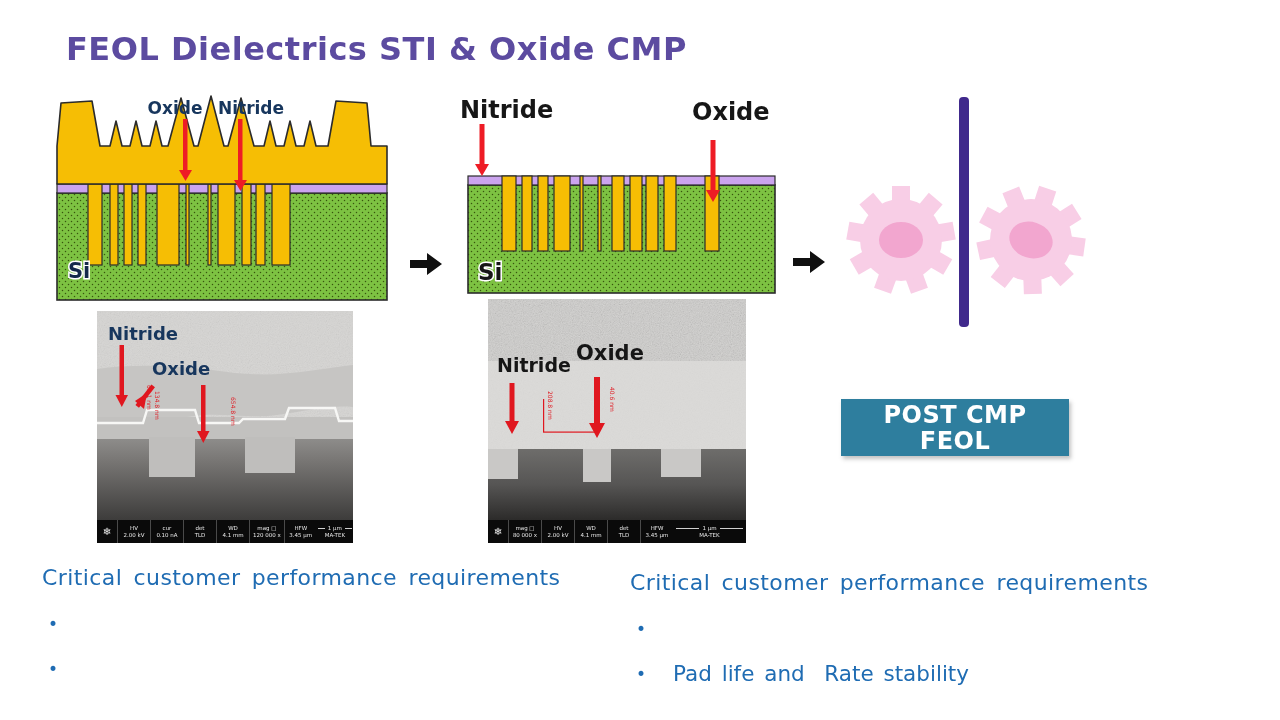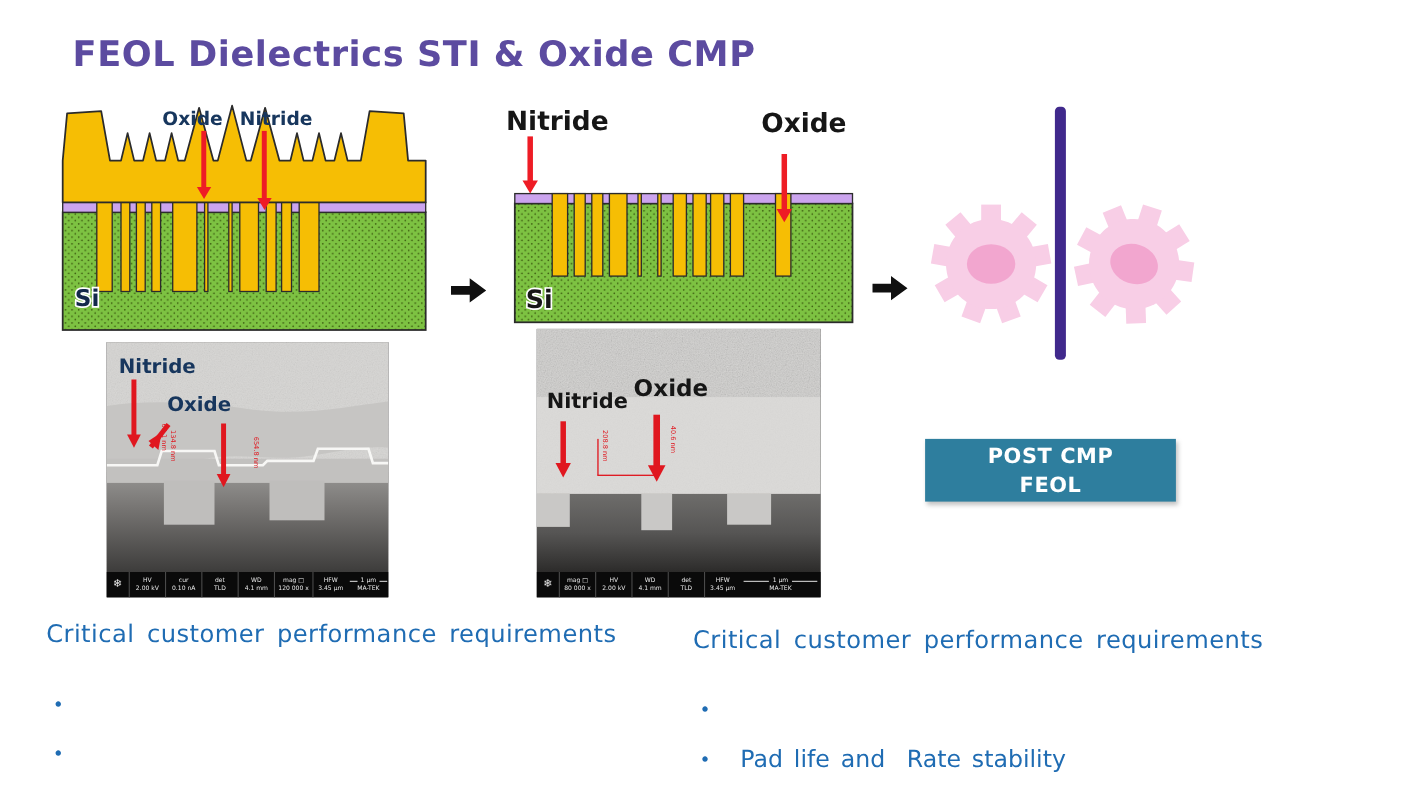--- a/index.html
+++ b/index.html
@@ -9,21 +9,21 @@
   }
   .abs{position:absolute;}
   
   .slide-title{
     left:66px;top:30px;font-size:32px;color:#5C4BA0;letter-spacing:0.5px;
     font-weight:700;white-space:nowrap;
   }
   
   .post-cmp-box{
     left:841px;top:399px;width:228px;height:57px;background:#2E7E9E;
-    color:#ffffff;font-weight:bold;font-size:19px;text-align:center;
+    color:#ffffff;font-weight:bold;font-size:24px;text-align:center;
     display:flex;flex-direction:column;justify-content:center;line-height:26px;
     letter-spacing:0.5px;box-shadow:2px 3px 4px rgba(120,120,120,0.45);
   }
   
   .sem{background:#0c0c0c;}
   .sem svg{display:block;}
   .sem-label{position:absolute;font-weight:bold;white-space:nowrap;}
   .navy{color:#17365D;}
   .blk{color:#161616;}
   .meta-bar{
@@ -36,21 +36,21 @@
     justify-content:center;align-items:center;font-size:5.5px;line-height:7px;
     padding:0 3px;min-width:26px;white-space:nowrap;
   }
   .meta-col:first-child{border-left:none;}
   .meta-icon{font-size:10px;line-height:10px;min-width:14px;}
   .meta-scale{flex:1;display:flex;flex-direction:column;justify-content:center;align-items:center;font-size:5.5px;line-height:7px;}
   .scale-row{display:flex;align-items:center;gap:3px;width:92%;}
   .scale-line{flex:1;height:1px;background:#cfcfcf;}
   
   .req{width:580px;color:#1F6CB3;}
-  .req-heading{font-size:22px;letter-spacing:0.4px;word-spacing:4px;margin-bottom:38px;white-space:nowrap;}
+  .req-heading{font-size:22px;letter-spacing:0.4px;word-spacing:4px;margin-bottom:21px;white-space:nowrap;}
   .bullet-row{display:flex;align-items:flex-start;margin-bottom:19px;font-size:21.5px;word-spacing:3px;white-space:pre;}
   .bullet-dot{width:37px;text-align:left;padding-left:6px;font-size:17px;line-height:26px;}
 </style>
 </head>
 <body>
 
 <div class="abs slide-title">FEOL Dielectrics STI &amp; Oxide CMP</div>
 
 <svg class="abs" style="left:40px;top:88px" width="400" height="222" viewBox="0 0 400 222">
   <defs>

